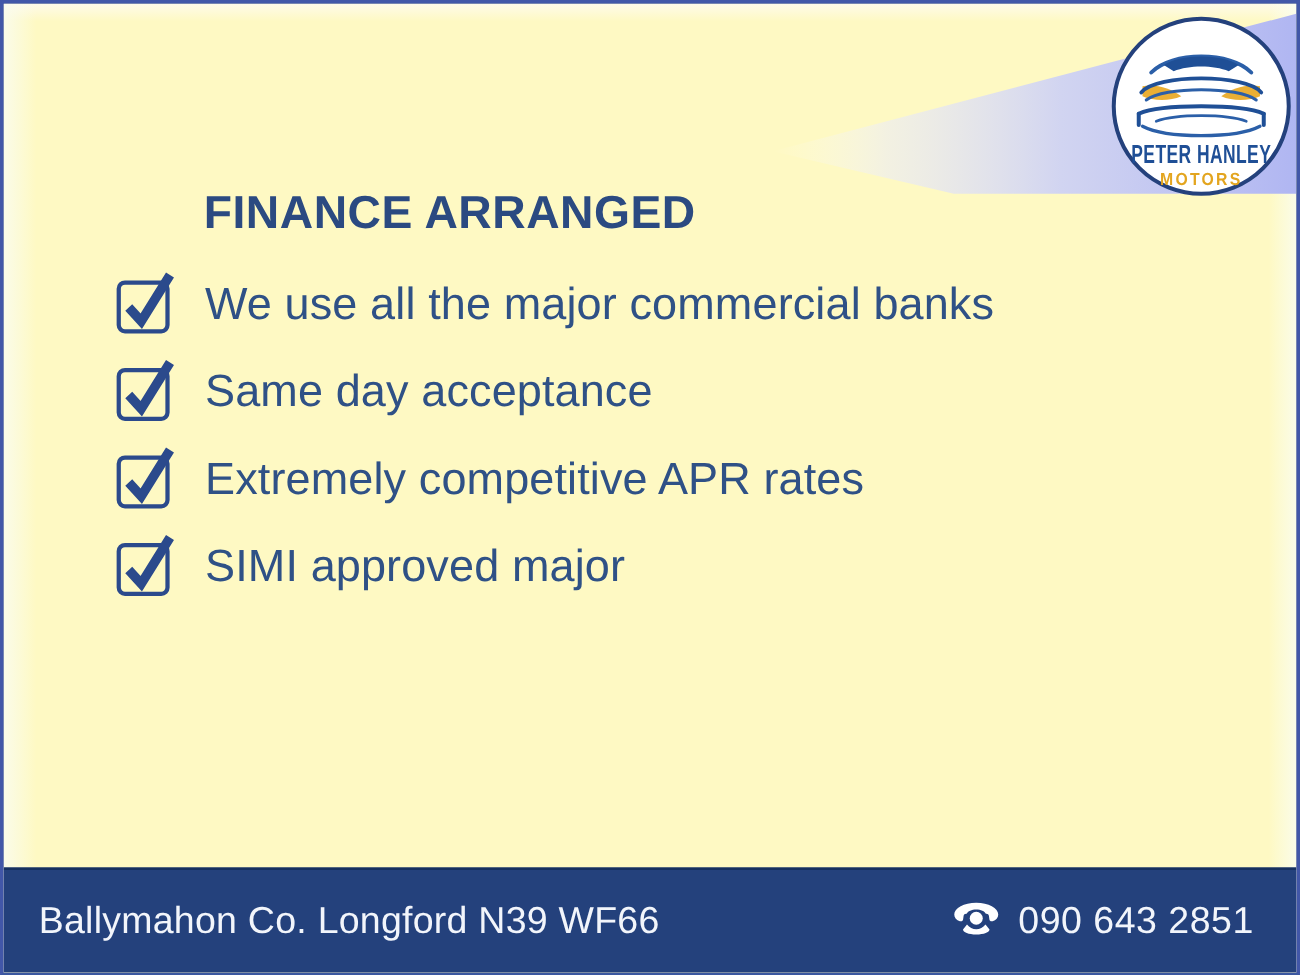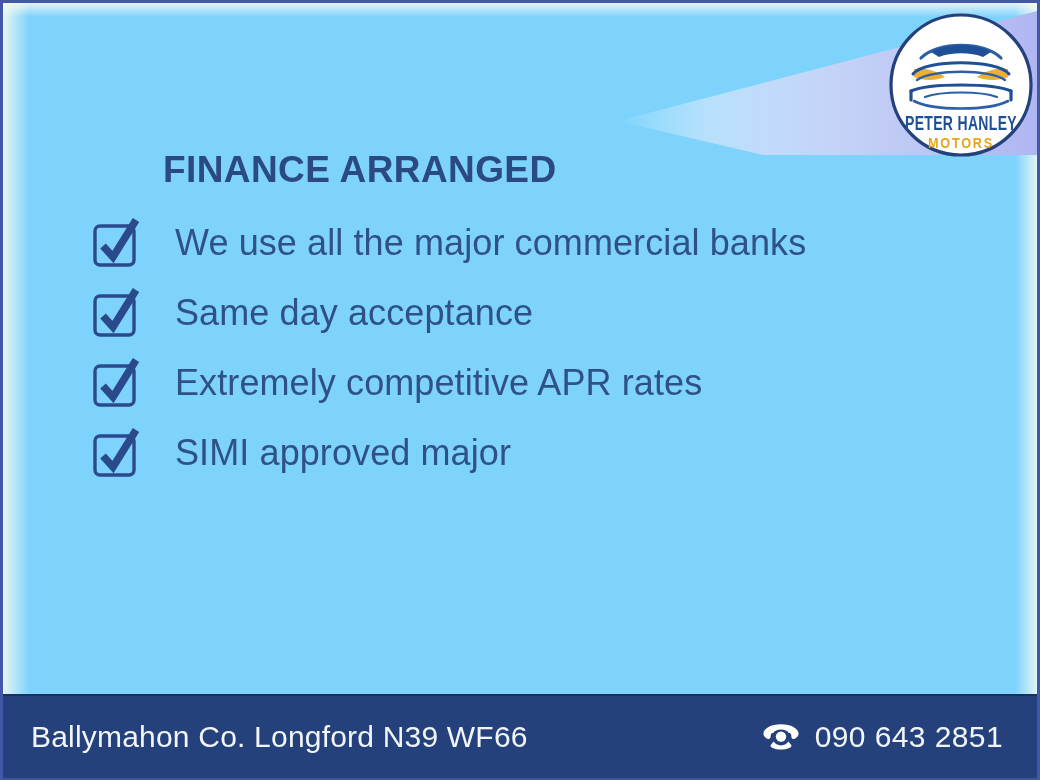--- a/index.html
+++ b/index.html
@@ -9,21 +9,21 @@
     background: #ffffff;
   }
   body {
     font-family: "Liberation Sans", sans-serif;
   }
 
   .poster {
     position: relative;
     width: 1040px;
     height: 780px;
-    background: #7dd3fc;
+    background: #fef9c3;
     overflow: hidden;
     box-sizing: border-box;
     border-left: 3px solid #4257a8;
     border-right: 3px solid #4257a8;
     border-top: 3px solid #4257a8;
     border-bottom: 2px solid #3a57a0;
   }
 
   
   .paper-tint {
@@ -74,21 +74,21 @@
     width: 900px;
     margin: 0;
     padding: 0;
     list-style: none;
   }
 
   .check-item {
     display: flex;
     align-items: center;
     height: 70px;
-    gap: 28px;
+    gap: 17px;
   }
 
   .checkbox-icon {
     flex: 0 0 auto;
     width: 56px;
     height: 56px;
     display: block;
   }
 
   .check-label {
@@ -123,21 +123,21 @@
     font-size: 30px;
     color: #f2f5fb;
     letter-spacing: 0.2px;
     white-space: nowrap;
   }
 
   .footer-phone {
     position: absolute;
     right: 34px;
     display: flex;
-    align-items: center;
+    align-items: flex-start;
     gap: 14px;
   }
 
   .phone-icon {
     width: 40px;
     height: 30px;
     display: block;
   }
 
   .phone-number {

